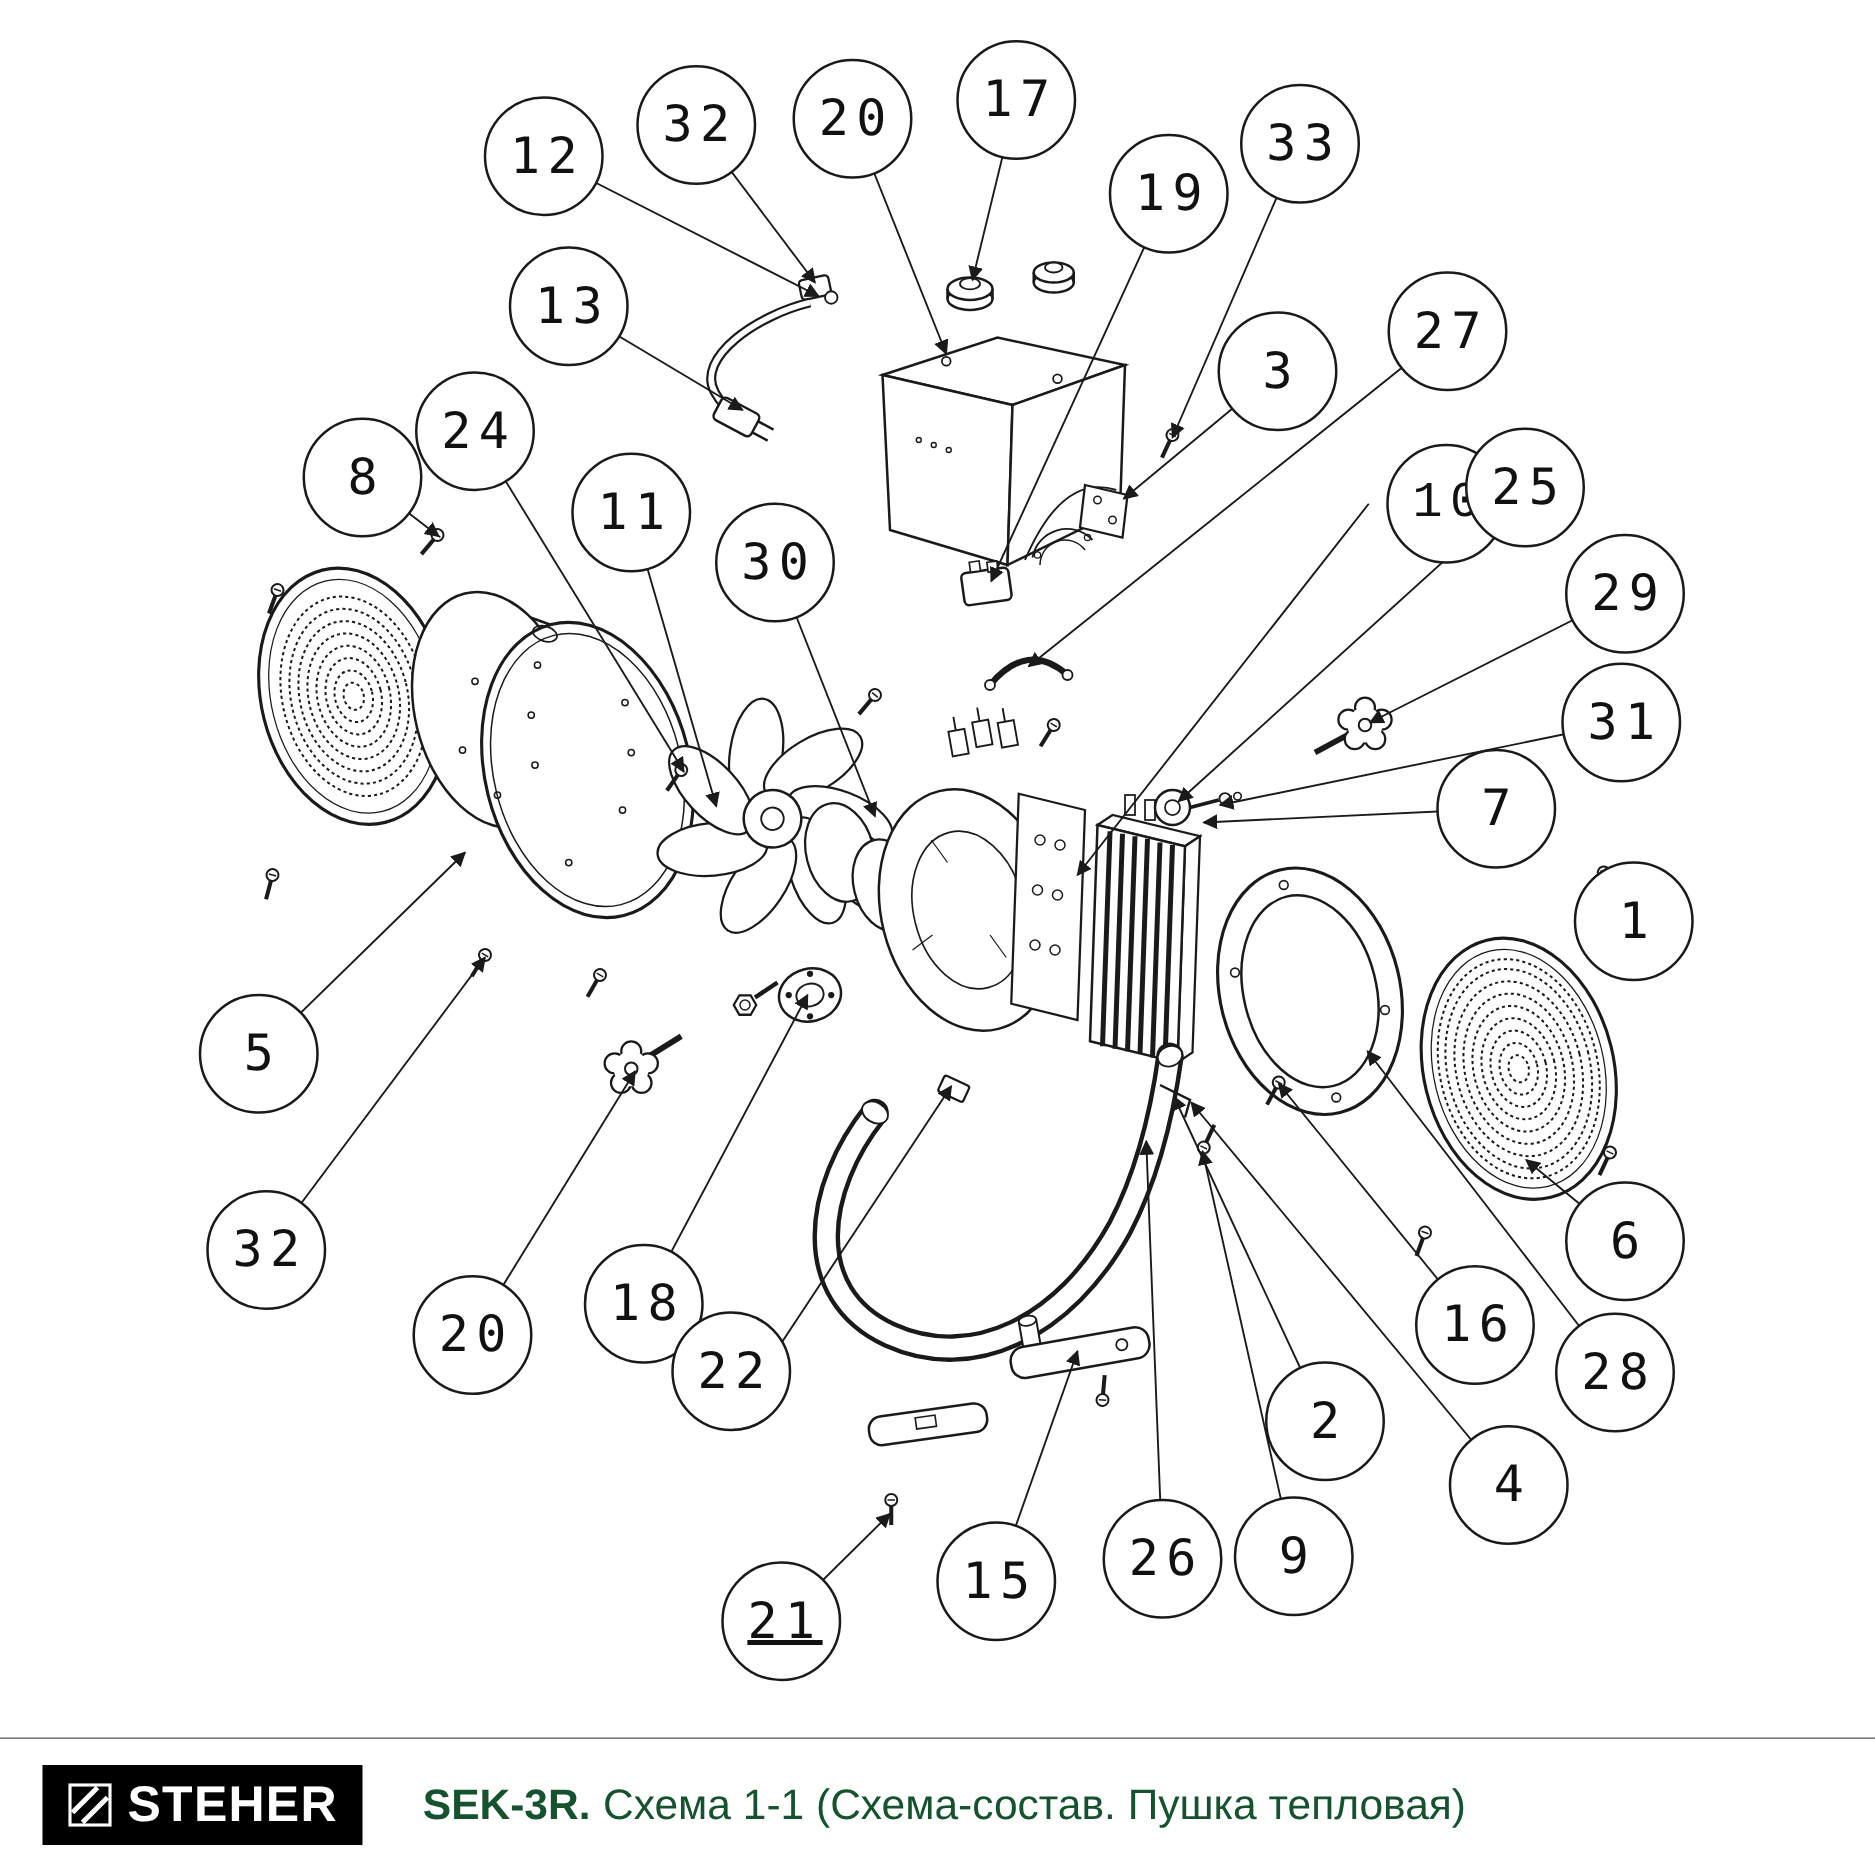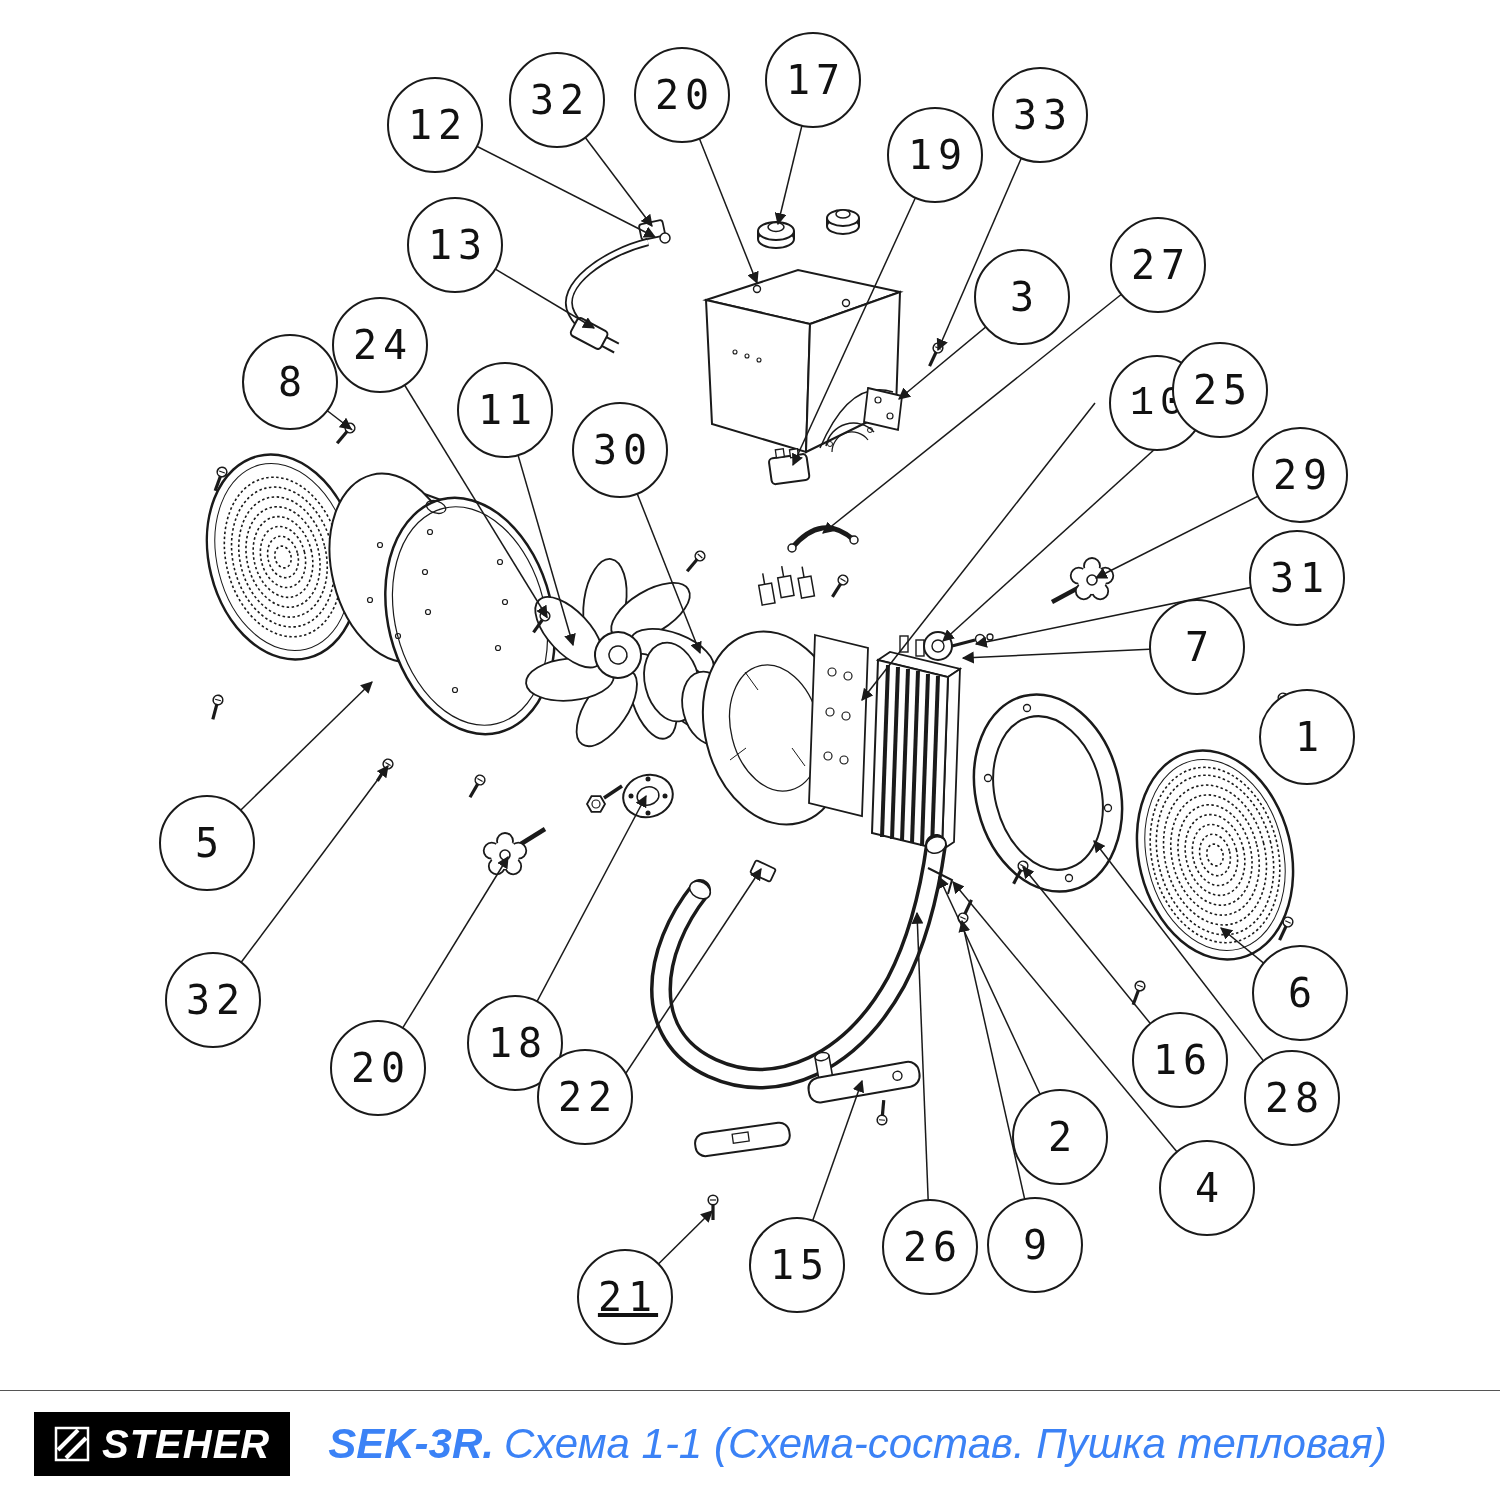--- a/index.html
+++ b/index.html
@@ -8,24 +8,24 @@
   svg.drawing { position:absolute; left:0; top:0; }
   .callout-layer { position:absolute; left:0; top:0; width:1500px; height:1500px; pointer-events:none; }
   .balloon {
     position:absolute; width:96px; height:96px; border:2.5px solid #1a1a1a; border-radius:50%;
     background:#fff; display:flex; align-items:center; justify-content:center;
     font-family:"DejaVu Sans Mono", monospace; font-size:40px; font-weight:400;
     letter-spacing:6px; text-indent:6px; color:#111;
   }
   .footer { position:absolute; left:0; right:0; bottom:0; height:110px; background:#fff; }
   .footer-rule { position:absolute; top:0; left:0; right:0; border-top:1.5px solid #555; }
-  .footer-row { position:absolute; top:22px; left:34px; right:34px; display:flex; align-items:center; gap:38px;font-style:italic; }
+  .footer-row { position:absolute; top:22px; left:34px; right:34px; display:flex; align-items:center; gap:48px; }
   .logo-box { background:#000; height:64px; display:flex; align-items:center; padding:0 20px; gap:12px; flex:0 0 auto; }
   .logo-text { color:#fff; font-size:40px; font-weight:bold; letter-spacing:1px; line-height:1; }
-  .caption { font-size:42px; color:#3b82f6; white-space:nowrap; }
+  .caption { font-size:34px; color:#14532d; white-space:nowrap; }
   .model { font-weight:bold; margin-right:10px; }
 </style>
 </head>
 <body>
 
 <div class="page">
 
   <svg class="drawing" width="1500" height="1500" viewBox="0 0 1500 1500">
     <defs>
       <g id="screw-sym" fill="#fff" stroke="#1a1a1a">

